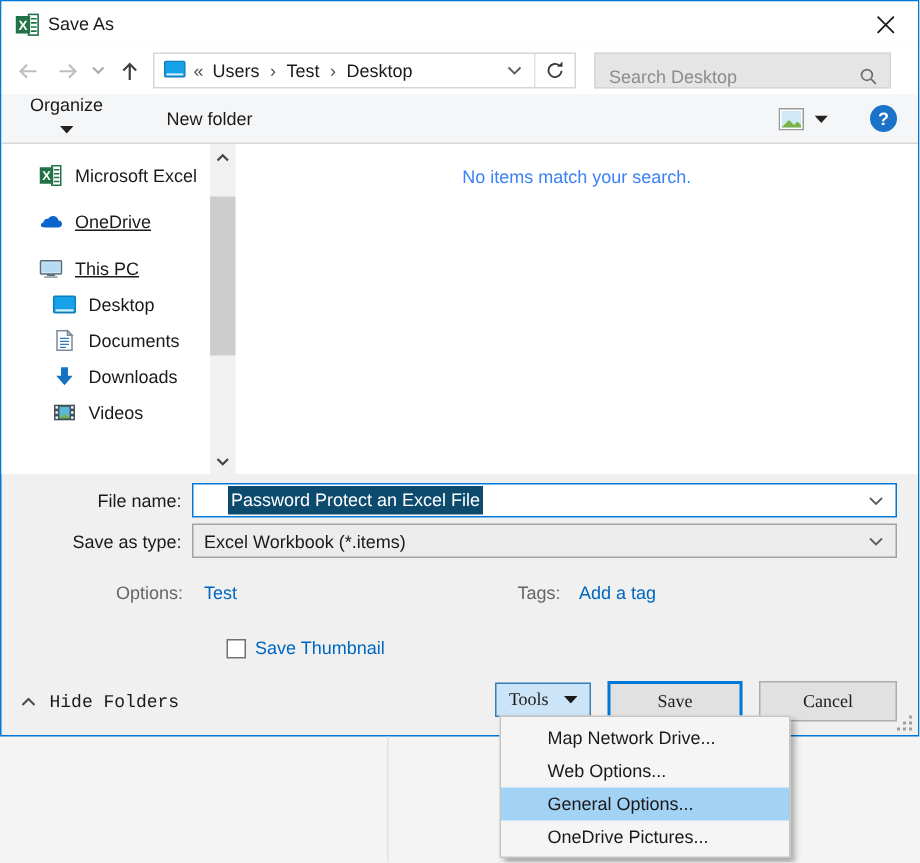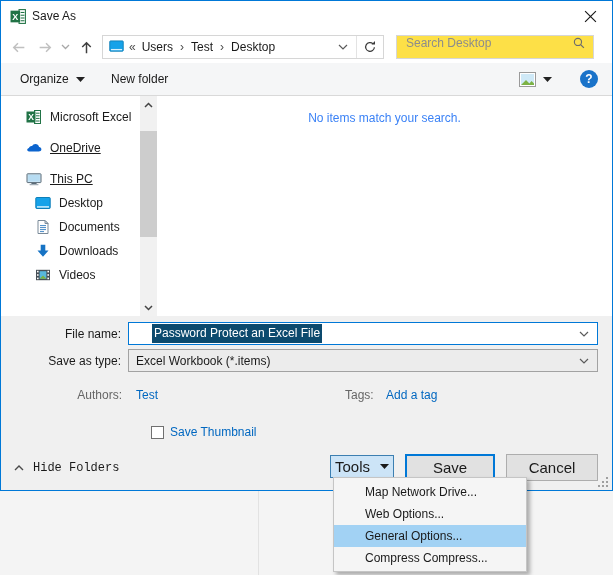--- a/index.html
+++ b/index.html
@@ -32,31 +32,31 @@
               background:#fff; border:1px solid #d6d6d6; display:flex; align-items:center; }
   .crumbbar .bc-icon { margin:0 5px 0 6px; }
   .bc-seg { padding:0 4px; white-space:nowrap; }
   .bc-sep { color:#4d4d4d; padding:0 3px; font-size:12px; }
   .bc-prefix { color:#4d4d4d; padding:0 2px 0 0; }
   .bc-spacer { flex:1; }
   .bc-dd { padding:0 8px; }
   .refresh-btn { width:27px; height:22px; border-left:1px solid #e3e3e3;
                  display:flex; align-items:center; justify-content:center; }
   .searchbox { position:absolute; left:395px; top:4px; width:198px; height:24px;
-               background:#fde047; border:1px solid #d6d6d6; display:flex; align-items:flex-start; }
+               background:#e5e5e5; border:1px solid #d6d6d6; display:flex; align-items:flex-end; }
   .searchbox input { flex:1; border:none; outline:none; font-family:inherit; font-size:12px;
                      padding:0 0 0 9px; color:#1a1a1a; background:transparent; }
   .searchbox input::placeholder { color:#8c8c8c; opacity:1; }
   .searchbox .mag { margin-right:7px; }
 
   
   .toolbar { position:absolute; left:0; top:62px; right:0; height:33px;
              background:#f5f6f7; border-bottom:1px solid #d9d9d9; }
   .tb-btn { position:absolute; top:0; height:32px; display:flex; align-items:center; gap:7px; padding:0 6px; }
-  .organize { left:13px; }
+  .organize { left:13px;flex-direction:column; }
   .newfolder { left:104px; }
   .viewbtn { left:512px; }
   .helpbtn { position:absolute; left:579px; top:7px; width:18px; height:18px; border-radius:50%;
              background:#1a73c9; color:#fff; display:flex; align-items:center; justify-content:center;
              font-weight:bold; font-size:12px; }
 
   
   .content { position:absolute; left:0; top:95px; right:0; height:220px; background:#fff; }
   .sidebar { position:absolute; left:0; top:0; width:139px; height:100%; padding-top:9px; }
   .sitem { height:24px; display:flex; align-items:center; gap:8px; padding-left:25px; cursor:default; }
@@ -83,21 +83,21 @@
                  padding-left:7px; }
   .meta-label { position:absolute; color:#666; height:16px; line-height:16px; }
   .meta-link { position:absolute; color:#0067c0; height:16px; line-height:16px; cursor:pointer; white-space:nowrap; }
   .thumb-check { position:absolute; left:150px; top:425px; width:13px; height:13px;
                  background:#fff; border:1px solid #707070; }
   .thumb-label { position:absolute; left:169px; top:424px; color:#0067c0; }
 
   
   .hidefolders { position:absolute; left:13px; top:460px; display:flex; align-items:center; gap:9px;font-family:Liberation Mono, monospace; }
   .btn { position:absolute; display:flex; align-items:center; justify-content:center;
-         font-size:15px; cursor:pointer; }
+         font-size:12px; cursor:pointer;font-family:Liberation Serif, serif; }
   .tools-btn { left:329px; top:454px; width:64px; height:23px;
                background:#cce4f7; border:1px solid #3c7fb1; gap:10px; }
   .save-btn { left:404px; top:453px; width:90px; height:27px;
               background:#e1e1e1; border:2px solid #0078d7; }
   .cancel-btn { left:505px; top:453px; width:92px; height:27px;
                 background:#e1e1e1; border:1px solid #adadad; }
   .grip { position:absolute; right:3px; bottom:2px; }
 
   
   .below-line { position:absolute; left:258px; top:491px; width:1px; height:84px; background:#e2e2e2; }
@@ -350,21 +350,21 @@
   <div class="flabel" style="top:349px">Save as type:</div>
   <div class="type-select">
     <span>Excel Workbook (*.items)</span>
     <span class="combo-chev">
       <svg width="10" height="6" viewBox="0 0 10 6">
           <path d="M1 1l4 4 4-4" fill="none" stroke="#5b5b5b" stroke-width="1.2"></path>
         </svg>
     </span>
   </div>
 
-  <div class="meta-label" style="left:0;width:121px;top:386px;text-align:right">Authors:</div>
+  <div class="meta-label" style="left:0;width:121px;top:386px;text-align:right">Options:</div>
   <div class="meta-link" style="left:135px;top:386px">Test</div>
   <div class="meta-label" style="left:344px;top:386px">Tags:</div>
   <div class="meta-link" style="left:385px;top:386px">Add a tag</div>
 
   <div class="thumb-check"></div>
   <div class="thumb-label">Save Thumbnail</div>
 
   <div class="hidefolders">
     <svg width="10" height="6" viewBox="0 0 10 6">
       <path d="M1 5l4-4 4 4" fill="none" stroke="#4a4a4a" stroke-width="1.4"></path>
@@ -398,14 +398,14 @@
     </svg>
   </span>
 </div>
 
 <div class="below-line"></div>
 
 <div class="menu">
   <div class="menu-item">Map Network Drive...</div>
   <div class="menu-item">Web Options...</div>
   <div class="menu-item hl">General Options...</div>
-  <div class="menu-item">Compress Compress...</div>
+  <div class="menu-item">OneDrive Pictures...</div>
 </div>
 
 </body></html>

